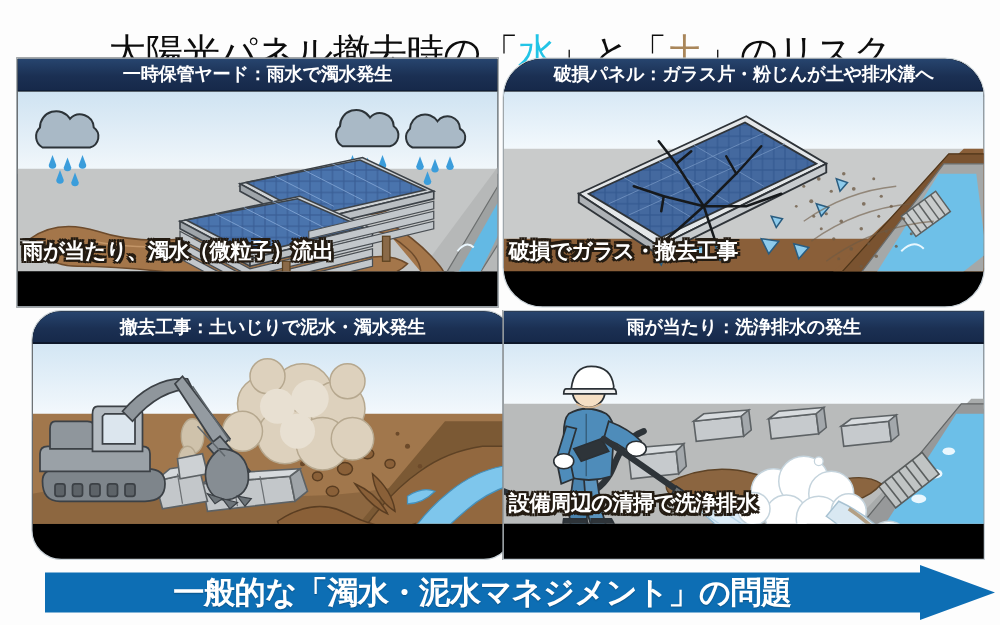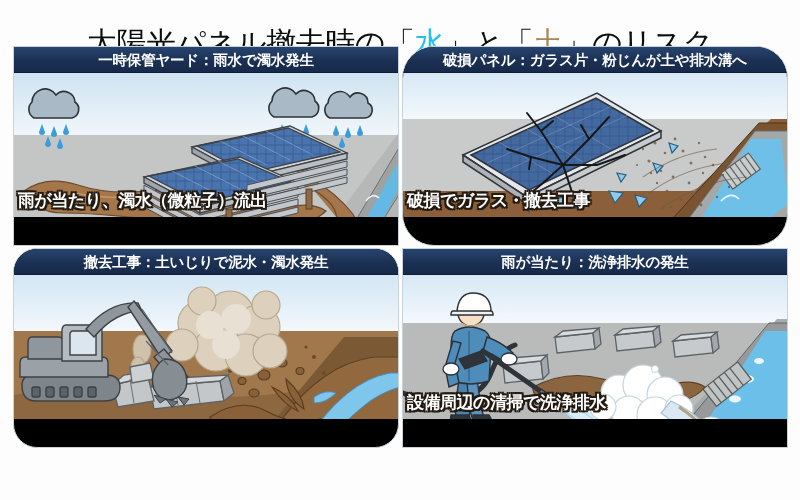--- a/index.html
+++ b/index.html
@@ -21,21 +21,21 @@
   .title .d{color:#a9865a;}
 
   
   .panel{
     position:absolute;width:386px;height:200px;
     background:#000000;overflow:hidden;
     border:1px solid #c9d2d8;box-sizing:border-box;font-family:Liberation Serif, serif;
   }
   .p1{left:13px;top:46px;}
   .p2{left:402px;top:46px;border-radius:32px;}
-  .p3{left:13px;top:248px;border-radius:24px;}
+  .p3{left:25px;top:248px;border-radius:24px;}
   .p4{left:402px;top:248px;}
 
   .phead{
     position:absolute;left:0;top:0;width:100%;height:26px;
     background:linear-gradient(180deg,#27456f 0%,#1b3053 55%,#16294a 100%);
     color:#fff;font-size:14.5px;font-weight:bold;
     text-align:center;line-height:26px;white-space:nowrap;
     letter-spacing:-0.2px;box-sizing:border-box;
     border-bottom:1px solid #0f1d36;
   }
@@ -504,14 +504,20 @@
         </g>
 
         <path d="M268 126 q30 14 44 36 q8 12 6 12 l-30 0 q-6 -20 -30 -36 z" fill="#d9e8f2" stroke="#a8c2d2" stroke-width="1.2"></path>
         <path d="M276 132 q24 16 34 34" stroke="#a38257" stroke-width="3" fill="none" opacity=".7"></path>
         <circle cx="252" cy="94" r="3.5" fill="#ffffff" stroke="#c5d4dd" stroke-width="1"></circle>
       </svg>
       <div class="cap">設備周辺の清掃で洗浄排水</div>
     </div>
   </div>
 
+  <div class="banner">
+    <svg width="760" height="44" viewBox="0 0 760 44">
+      <path d="M0 6 L700 6 L700 0 L760 22 L700 44 L700 38 L0 38 Z" fill="#0d6eb4"></path>
+    </svg>
+    <div class="bannertext">一般的な「濁水・泥水マネジメント」の問題</div>
+  </div>
 
 </div>
 
 </body></html>

